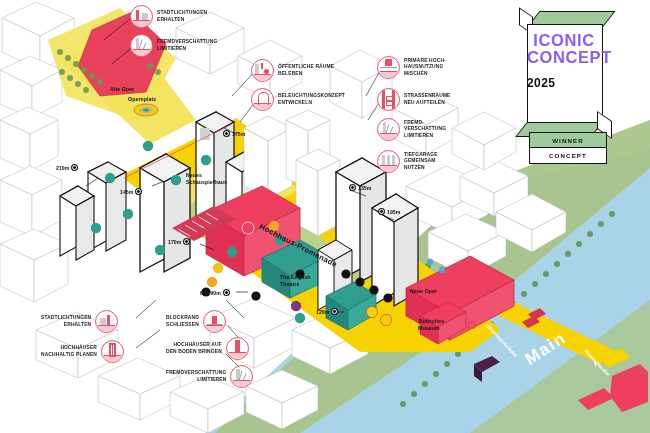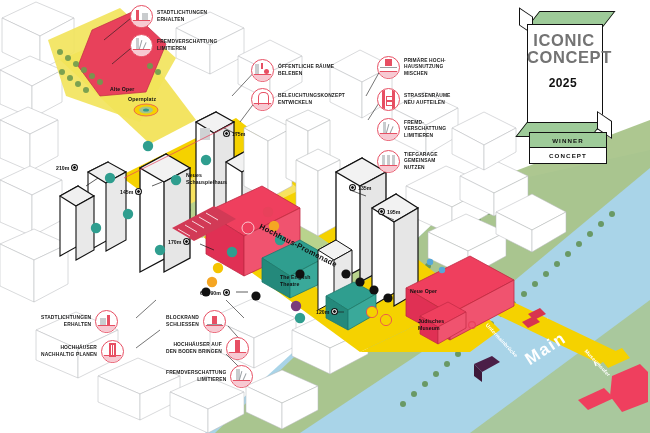--- a/index.html
+++ b/index.html
@@ -47,22 +47,22 @@
             border:1.6px solid #111;}
   .bookTopL{position:absolute;left:10px;top:5px;width:74px;height:14px;background:#9ecb99;
             border:1.6px solid #111;transform:skewX(-38deg);transform-origin:left bottom;}
   .bookBotL{position:absolute;left:10px;top:116px;width:74px;height:13px;background:#9ecb99;
             border:1.6px solid #111;transform:skewX(-38deg);transform-origin:left top;}
   .bookSpineTop{position:absolute;left:2px;top:6px;width:12px;height:16px;background:#fff;
             border:1.6px solid #111;transform:skewY(34deg);}
   .bookSpineBot{position:absolute;left:80px;top:110px;width:13px;height:16px;background:#fff;
             border:1.6px solid #111;transform:skewY(34deg);}
   .badgeTitle{position:absolute;left:10px;top:26px;width:74px;text-align:center;
-              font-size:16.5px;font-weight:700;color:#737373;letter-spacing:.6px;line-height:1.05;}
-  .badgeYear{position:absolute;left:10px;top:70px;width:50px;text-align:right;
+              font-size:16.5px;font-weight:700;color:#8b5cf6;letter-spacing:.6px;line-height:1.05;}
+  .badgeYear{position:absolute;left:10px;top:70px;width:50px;text-align:left;
              font-size:12px;font-weight:700;color:#111;letter-spacing:.4px;}
   .ribbon{position:absolute;left:12px;width:76px;height:15px;border:1.2px solid #111;
           display:flex;align-items:center;justify-content:center;
           font-size:6.2px;font-weight:700;letter-spacing:1.1px;color:#111;}
   .ribbonWinner{top:126px;background:#9ecb99;}
   .ribbonConcept{top:141px;background:#fff;}
 </style>
 </head>
 <body>
 

